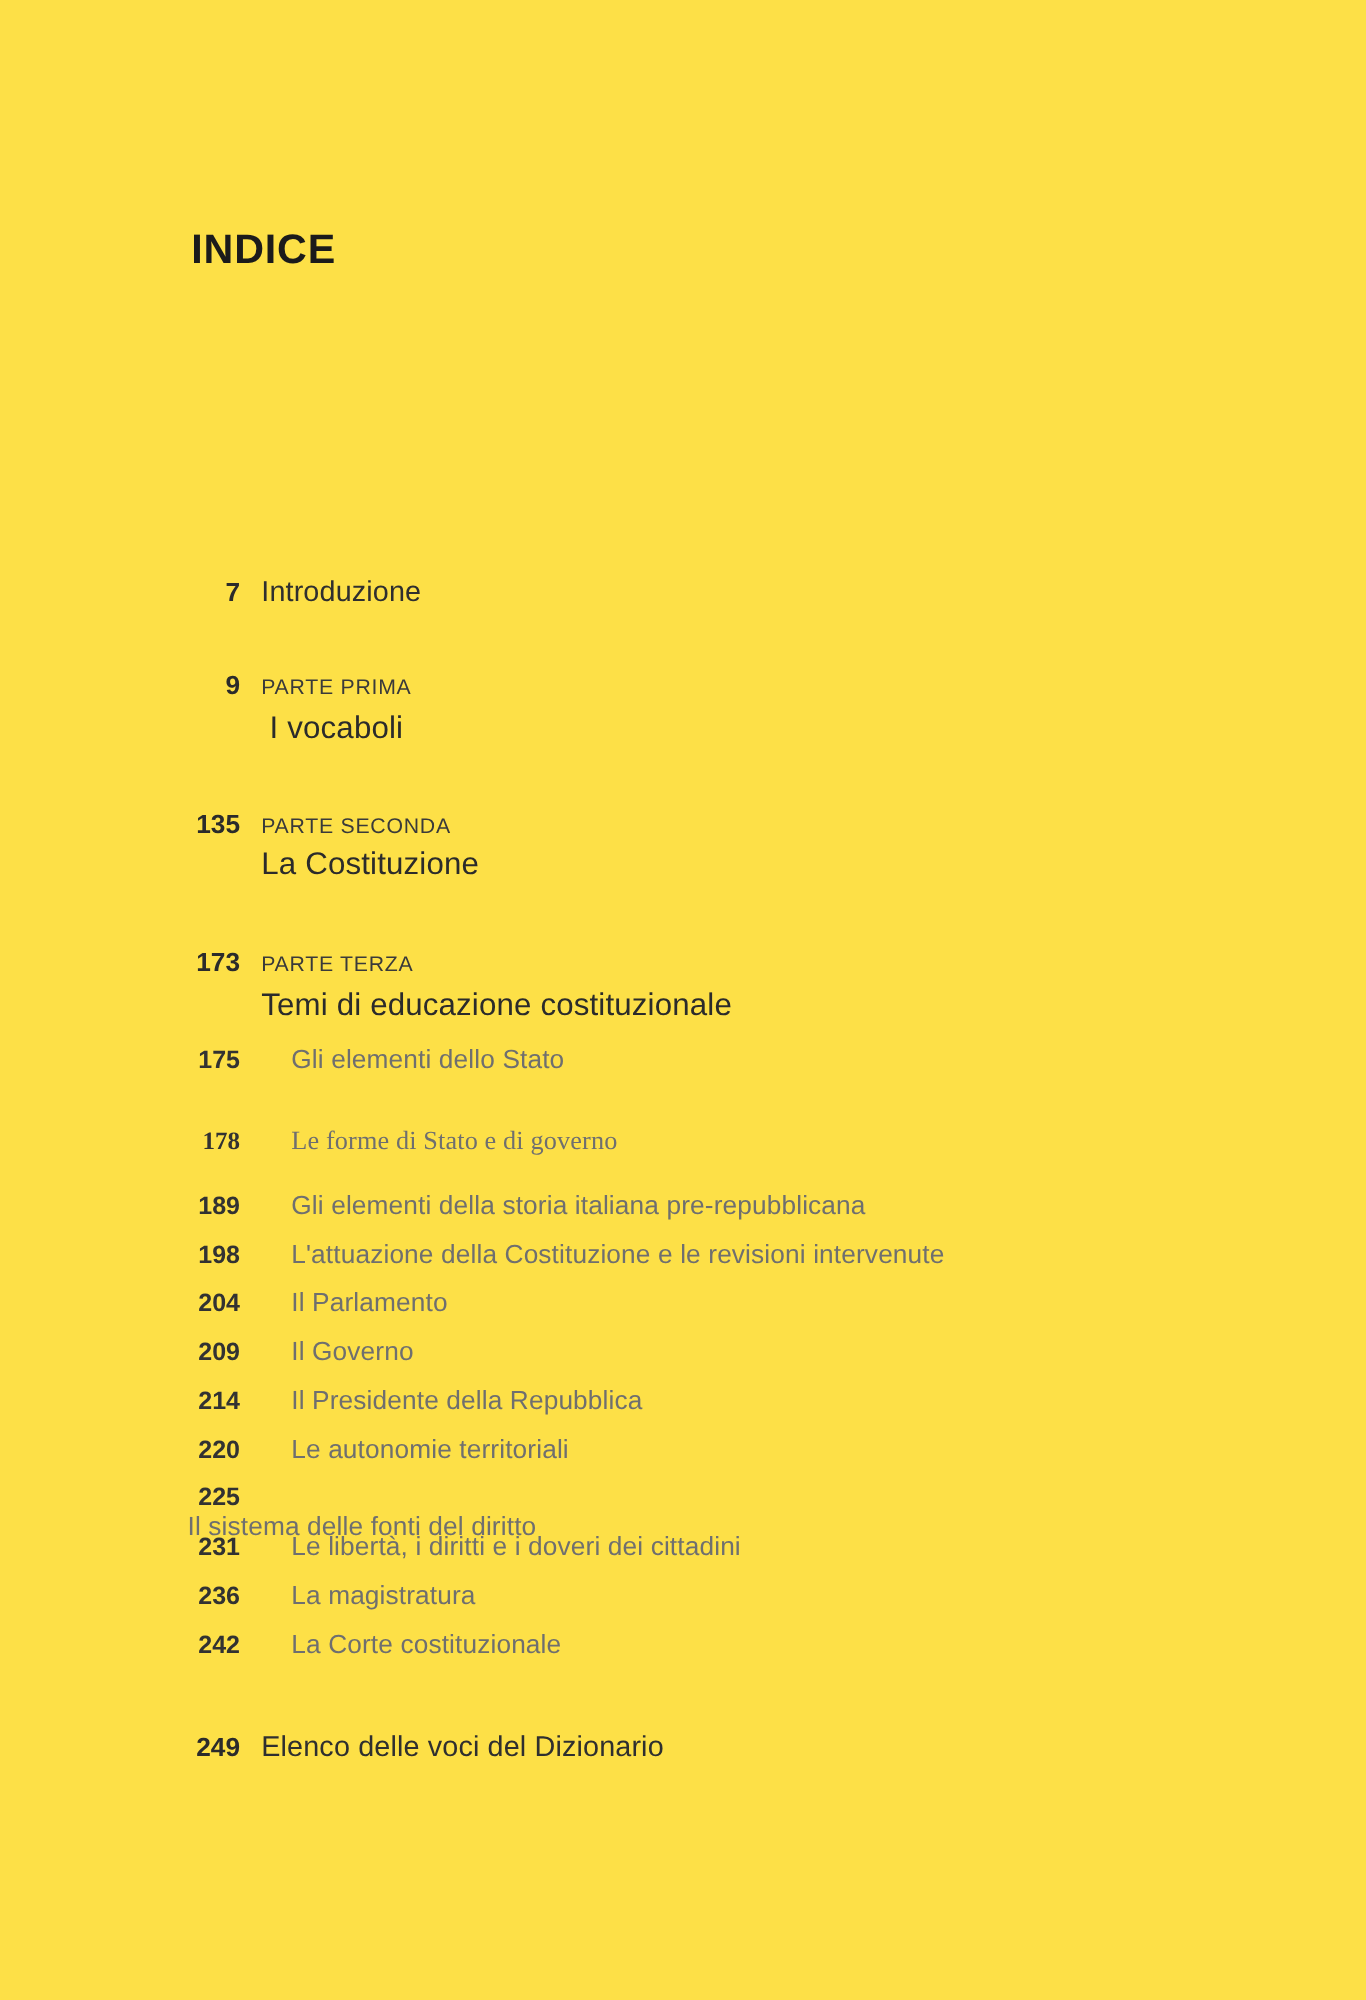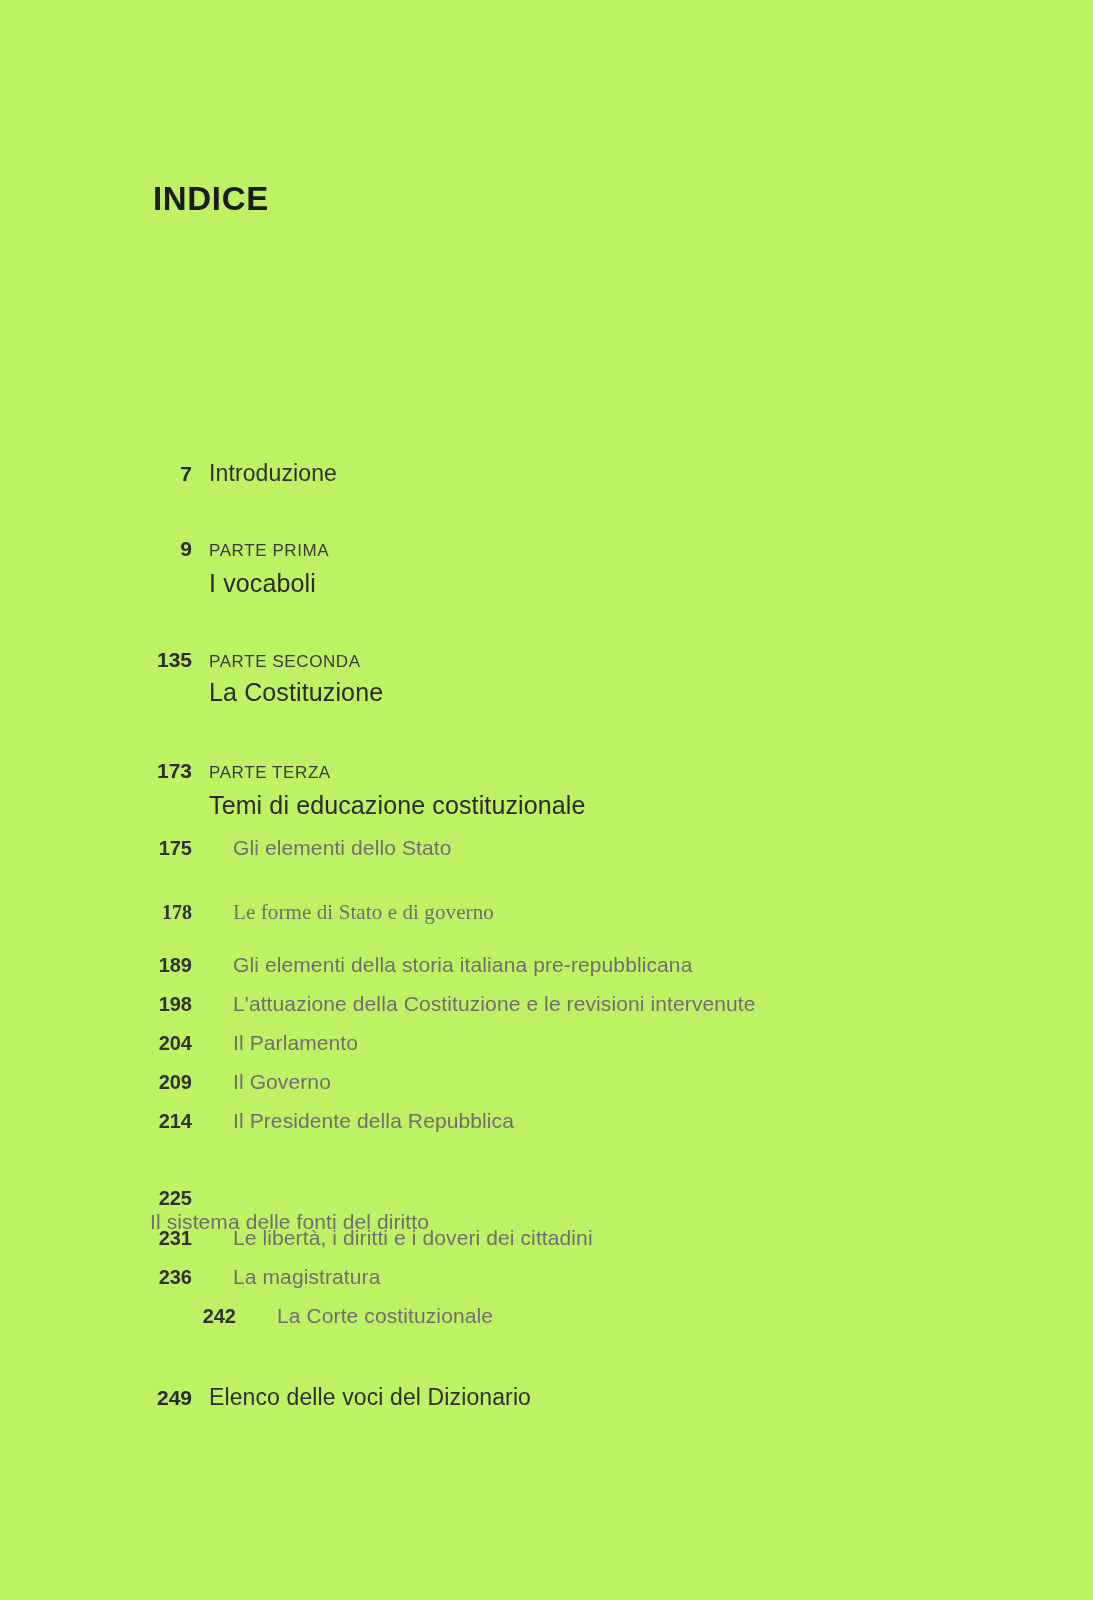--- a/index.html
+++ b/index.html
@@ -13,21 +13,21 @@
     height: 1600px;
     position: relative;
     overflow: hidden;
     font-family: "Liberation Sans", "DejaVu Sans", sans-serif;
     -webkit-font-smoothing: antialiased;
   }
 
   .page {
     position: absolute;
     inset: 0;
-    background: #bef264;
+    background: #fde047;
   }
 
   
   .toc-title {
     position: absolute;
     left: 153px;
     top: 182px;
     font-size: 33px;
     font-weight: 700;
     letter-spacing: 0.02em;
@@ -85,20 +85,21 @@
     white-space: nowrap;
   }
   .part-title {
     font-size: 25px;
     font-weight: 400;
     color: #2b2b2b;
     line-height: 1.0;
     margin-top: 12px;
     letter-spacing: 0.005em;
     white-space: nowrap;
+    text-align: center;
   }
 
   
   .sub-row .num {
     font-size: 20px;
     font-weight: 700;
     color: #323232;
   }
   .sub-row .label-col {
     font-size: 21px;
@@ -165,33 +166,37 @@
     <span class="label-col">Il Parlamento</span>
   </div>
   <div class="row sub-row" style="top:1070px;">
     <span class="num">209</span>
     <span class="label-col">Il Governo</span>
   </div>
   <div class="row sub-row" style="top:1109px;">
     <span class="num">214</span>
     <span class="label-col">Il Presidente della Repubblica</span>
   </div>
+  <div class="row sub-row" style="top:1148px;">
+    <span class="num">220</span>
+    <span class="label-col">Le autonomie territoriali</span>
+  </div>
   <div class="row sub-row" style="top:1187px;flex-direction:column;">
     <span class="num">225</span>
     <span class="label-col">Il sistema delle fonti del diritto</span>
   </div>
   <div class="row sub-row" style="top:1226px;">
     <span class="num">231</span>
     <span class="label-col">Le libertà, i diritti e i doveri dei cittadini</span>
   </div>
   <div class="row sub-row" style="top:1265px;">
     <span class="num">236</span>
     <span class="label-col">La magistratura</span>
   </div>
-  <div class="row sub-row" style="top:1304px;padding-left:44px;">
+  <div class="row sub-row" style="top:1304px;">
     <span class="num">242</span>
     <span class="label-col">La Corte costituzionale</span>
   </div>
 
   <div class="row entry-main" style="top:1384px;">
     <span class="num">249</span>
     <span class="label-col">Elenco delle voci del Dizionario</span>
   </div>
 
 </div>

